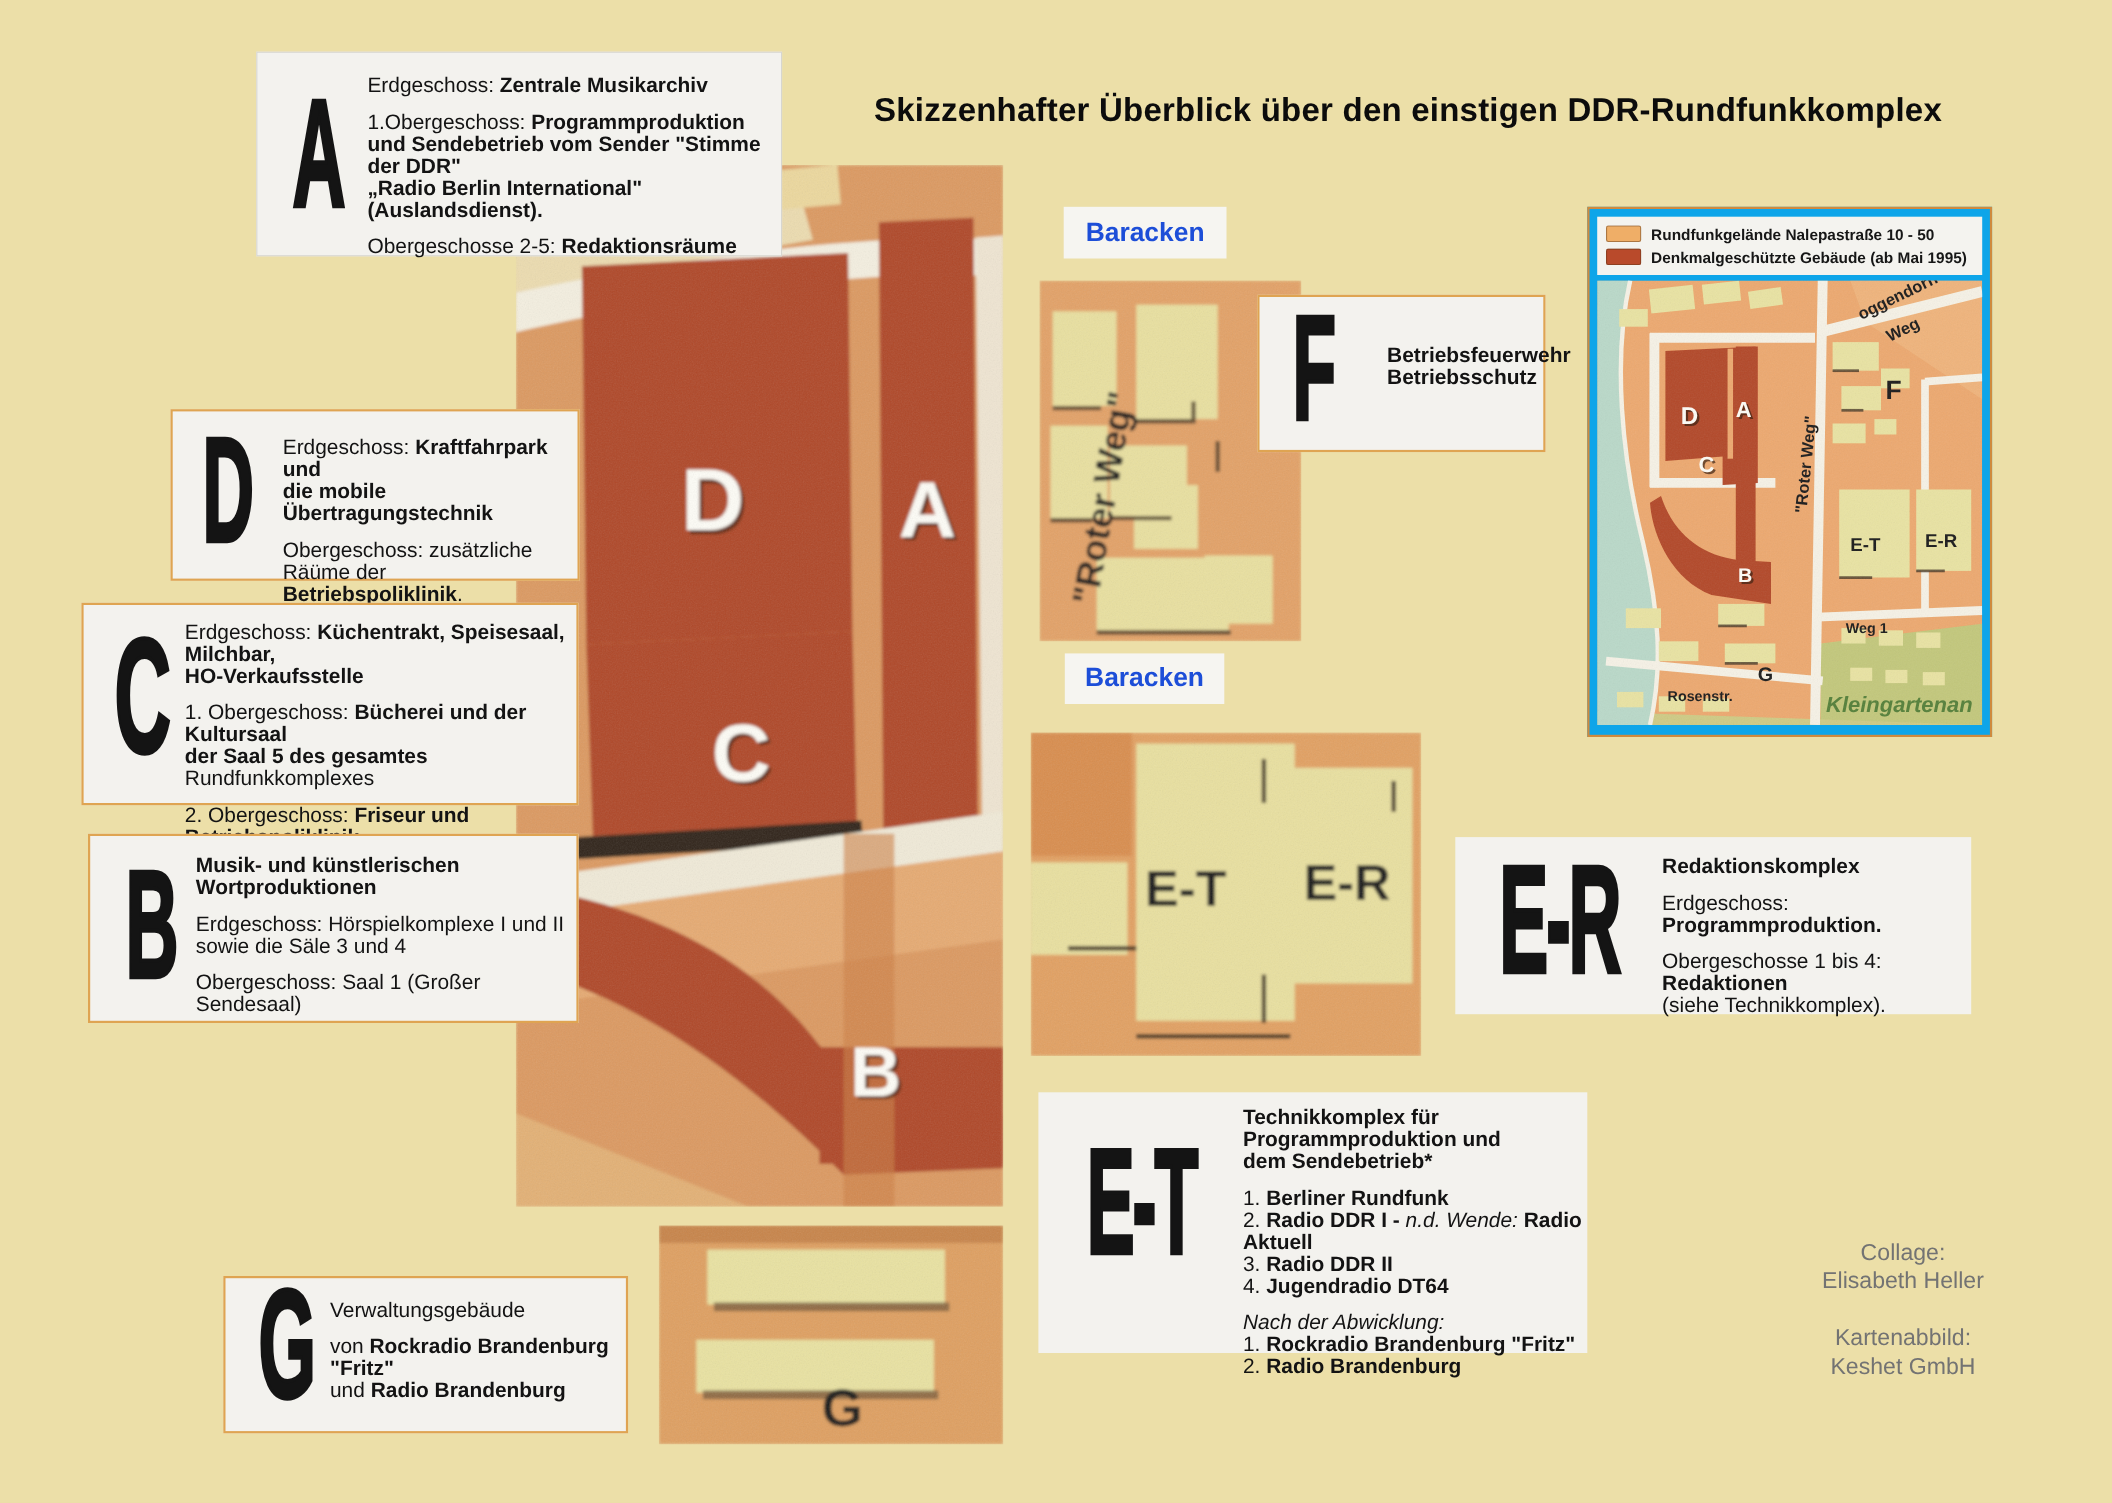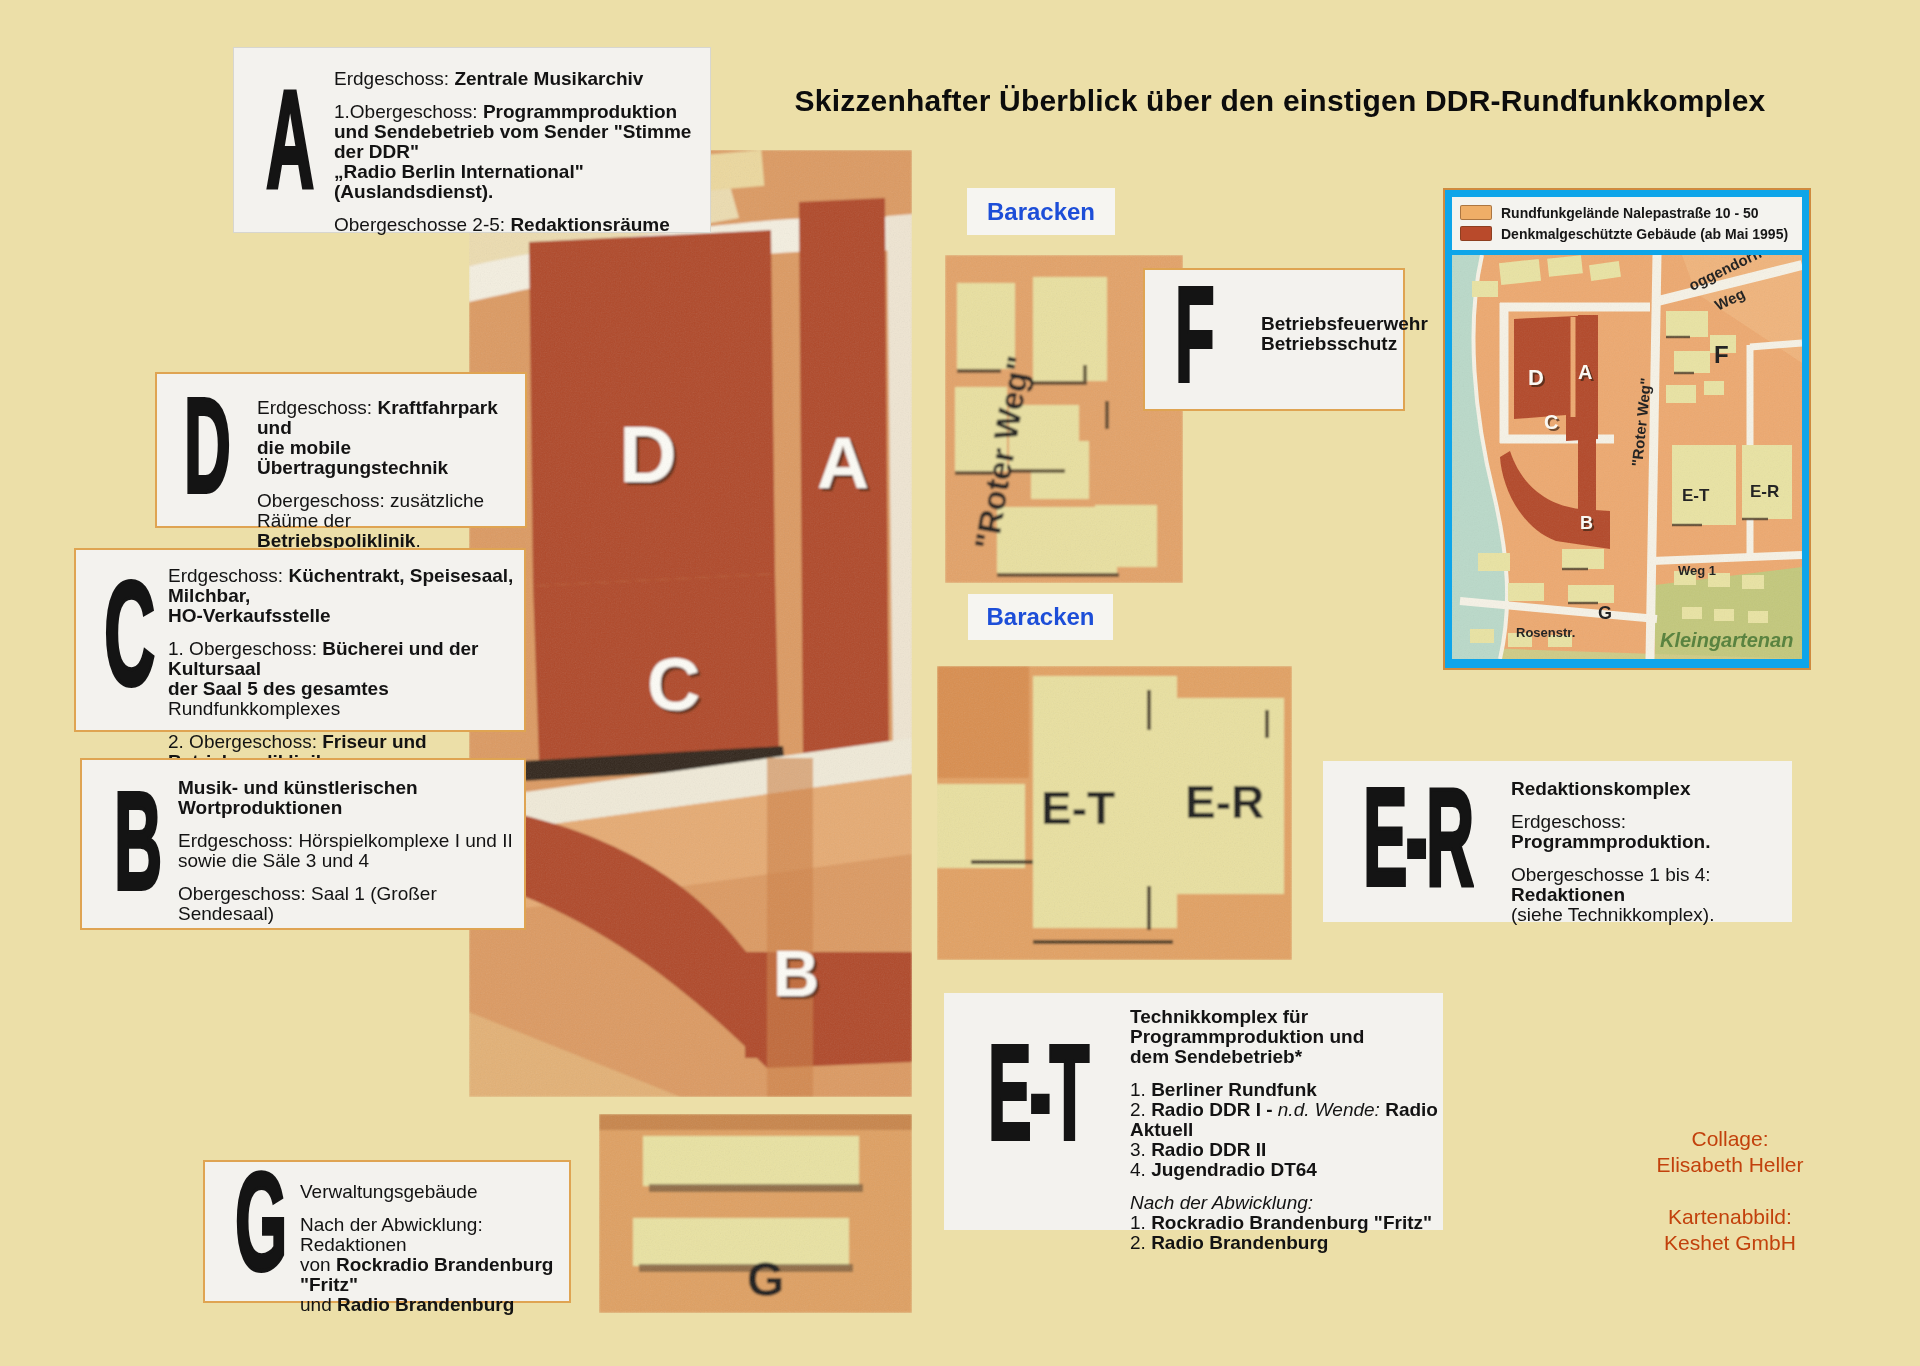--- a/index.html
+++ b/index.html
@@ -19,21 +19,21 @@
   .rich .para:last-child{margin-bottom:0;}
   .bold{font-weight:bold;}
   .ital{font-style:italic;}
   .whitebox{position:absolute;background:#f6f5f1;display:flex;align-items:center;justify-content:center;
             font-weight:bold;font-size:24px;color:#1d4ed8;}
   .inset{position:absolute;background:#0ea5e9;border:2px solid #cf8a3e;box-sizing:border-box;padding:7px;}
   .inset-legend{background:#f4f3ef;padding:5px 8px 6px 8px;margin-bottom:5px;}
   .legend-row{display:flex;align-items:center;gap:9px;height:21px;}
   .swatch{width:30px;height:13px;border-radius:2px;border:1px solid rgba(90,50,20,.45);flex:0 0 auto;}
   .legend-label{font-weight:bold;font-size:14px;white-space:nowrap;color:#161616;}
-  .credits{position:absolute;font-size:21px;line-height:26px;text-align:center;color:#c2410c;}
+  .credits{position:absolute;font-size:21px;line-height:26px;text-align:center;color:#737373;}
   .credit-block{margin-bottom:26px;}
   .wlet{fill:#fdfcf6;font-weight:bold;text-shadow:3px 3px 1px rgba(55,28,12,.65);}
   .wlet-s{fill:#fdfcf6;font-weight:bold;text-shadow:2px 2px 0 rgba(55,28,12,.7);}
   .blet{fill:#1c1c1c;font-weight:bold;}
   .glet{fill:#55803a;font-weight:bold;font-style:italic;}
 </style>
 </head>
 <body>
 
 <svg width="0" height="0" style="position:absolute" aria-hidden="true">
@@ -209,21 +209,20 @@
       </div>
   </div>
 
   <div class="lbox ob" style="left:203px;top:1160px;width:368px;height:143px">
     <div class="bigletter" style="left:30px;top:-10px;font-size:140px">G</div>
     <div class="rich" style="left:95px;top:20px;right:6px">
         <div class="para">
           <div class="tline"><span>Verwaltungsgebäude</span></div>
         </div>
         <div class="para">
-          <div class="tline"><span>Nach der Abwicklung: Redaktionen</span></div>
           <div class="tline"><span>von </span><span class="bold">Rockradio Brandenburg "Fritz"</span></div>
           <div class="tline"><span>und </span><span class="bold">Radio Brandenburg</span></div>
         </div>
       </div>
   </div>
 
   <div class="lbox ob" style="left:1143px;top:268px;width:262px;height:143px">
     <div class="bigletter" style="left:30px;top:-3px;font-size:135px">F</div>
     <div class="rich" style="left:116px;top:44px;right:4px">
         <div class="para">

